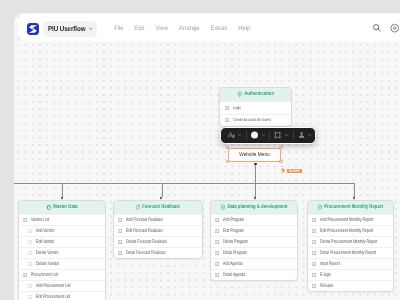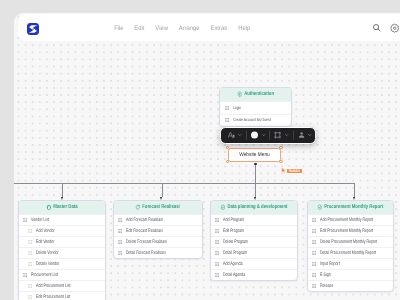--- a/index.html
+++ b/index.html
@@ -485,20 +485,26 @@
             <path d="M6.5 9.5l5.5 5.5 5.5-5.5" stroke="#8d8d93" stroke-width="2.8" fill="none" stroke-linecap="round" stroke-linejoin="round"></path>
           </svg>
         </div>
       </div>
     </div>
 
   <div id="topbar">
     <div class="logo">
       <svg width="10" height="10" viewBox="0 0 24 24">
           <path d="M22 3 L8.5 3 L2 8 L9 10.2 L14.8 7.4 L3.5 8 L10 13.2 L15.5 13.8 L2 21 L15.5 21 L22 16 L15 13.8 L9.2 16.6 L20.5 16 L14 10.8 L9 10.2 Z" fill="#fff"></path>
+        </svg>
+    </div>
+    <div class="brand">
+      <span class="brand-name">PIU Userflow</span>
+      <svg width="5.5" height="5.5" viewBox="0 0 24 24">
+          <path d="M6 9.5l6 6 6-6" stroke="#3a3a44" stroke-width="2.6" fill="none" stroke-linecap="round" stroke-linejoin="round"></path>
         </svg>
     </div>
     <div class="menu">
       <span>File</span>
       <span>Edit</span>
       <span>View</span>
       <span>Arrange</span>
       <span>Extras</span>
       <span>Help</span>
     </div>

